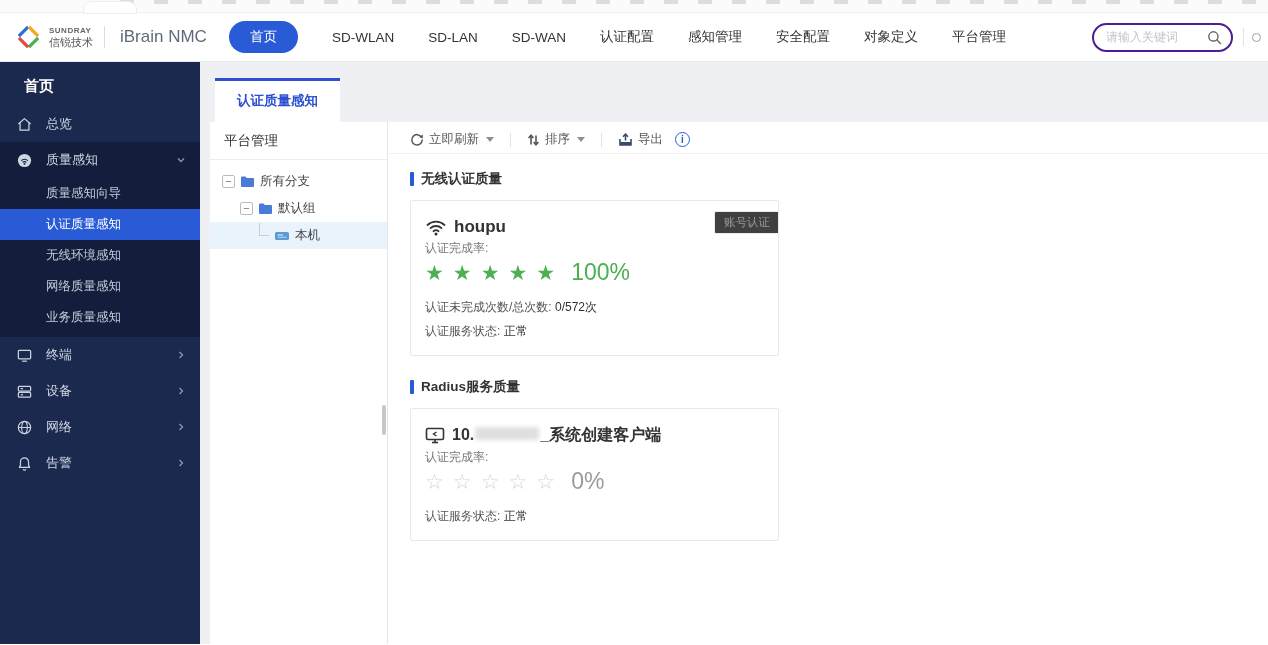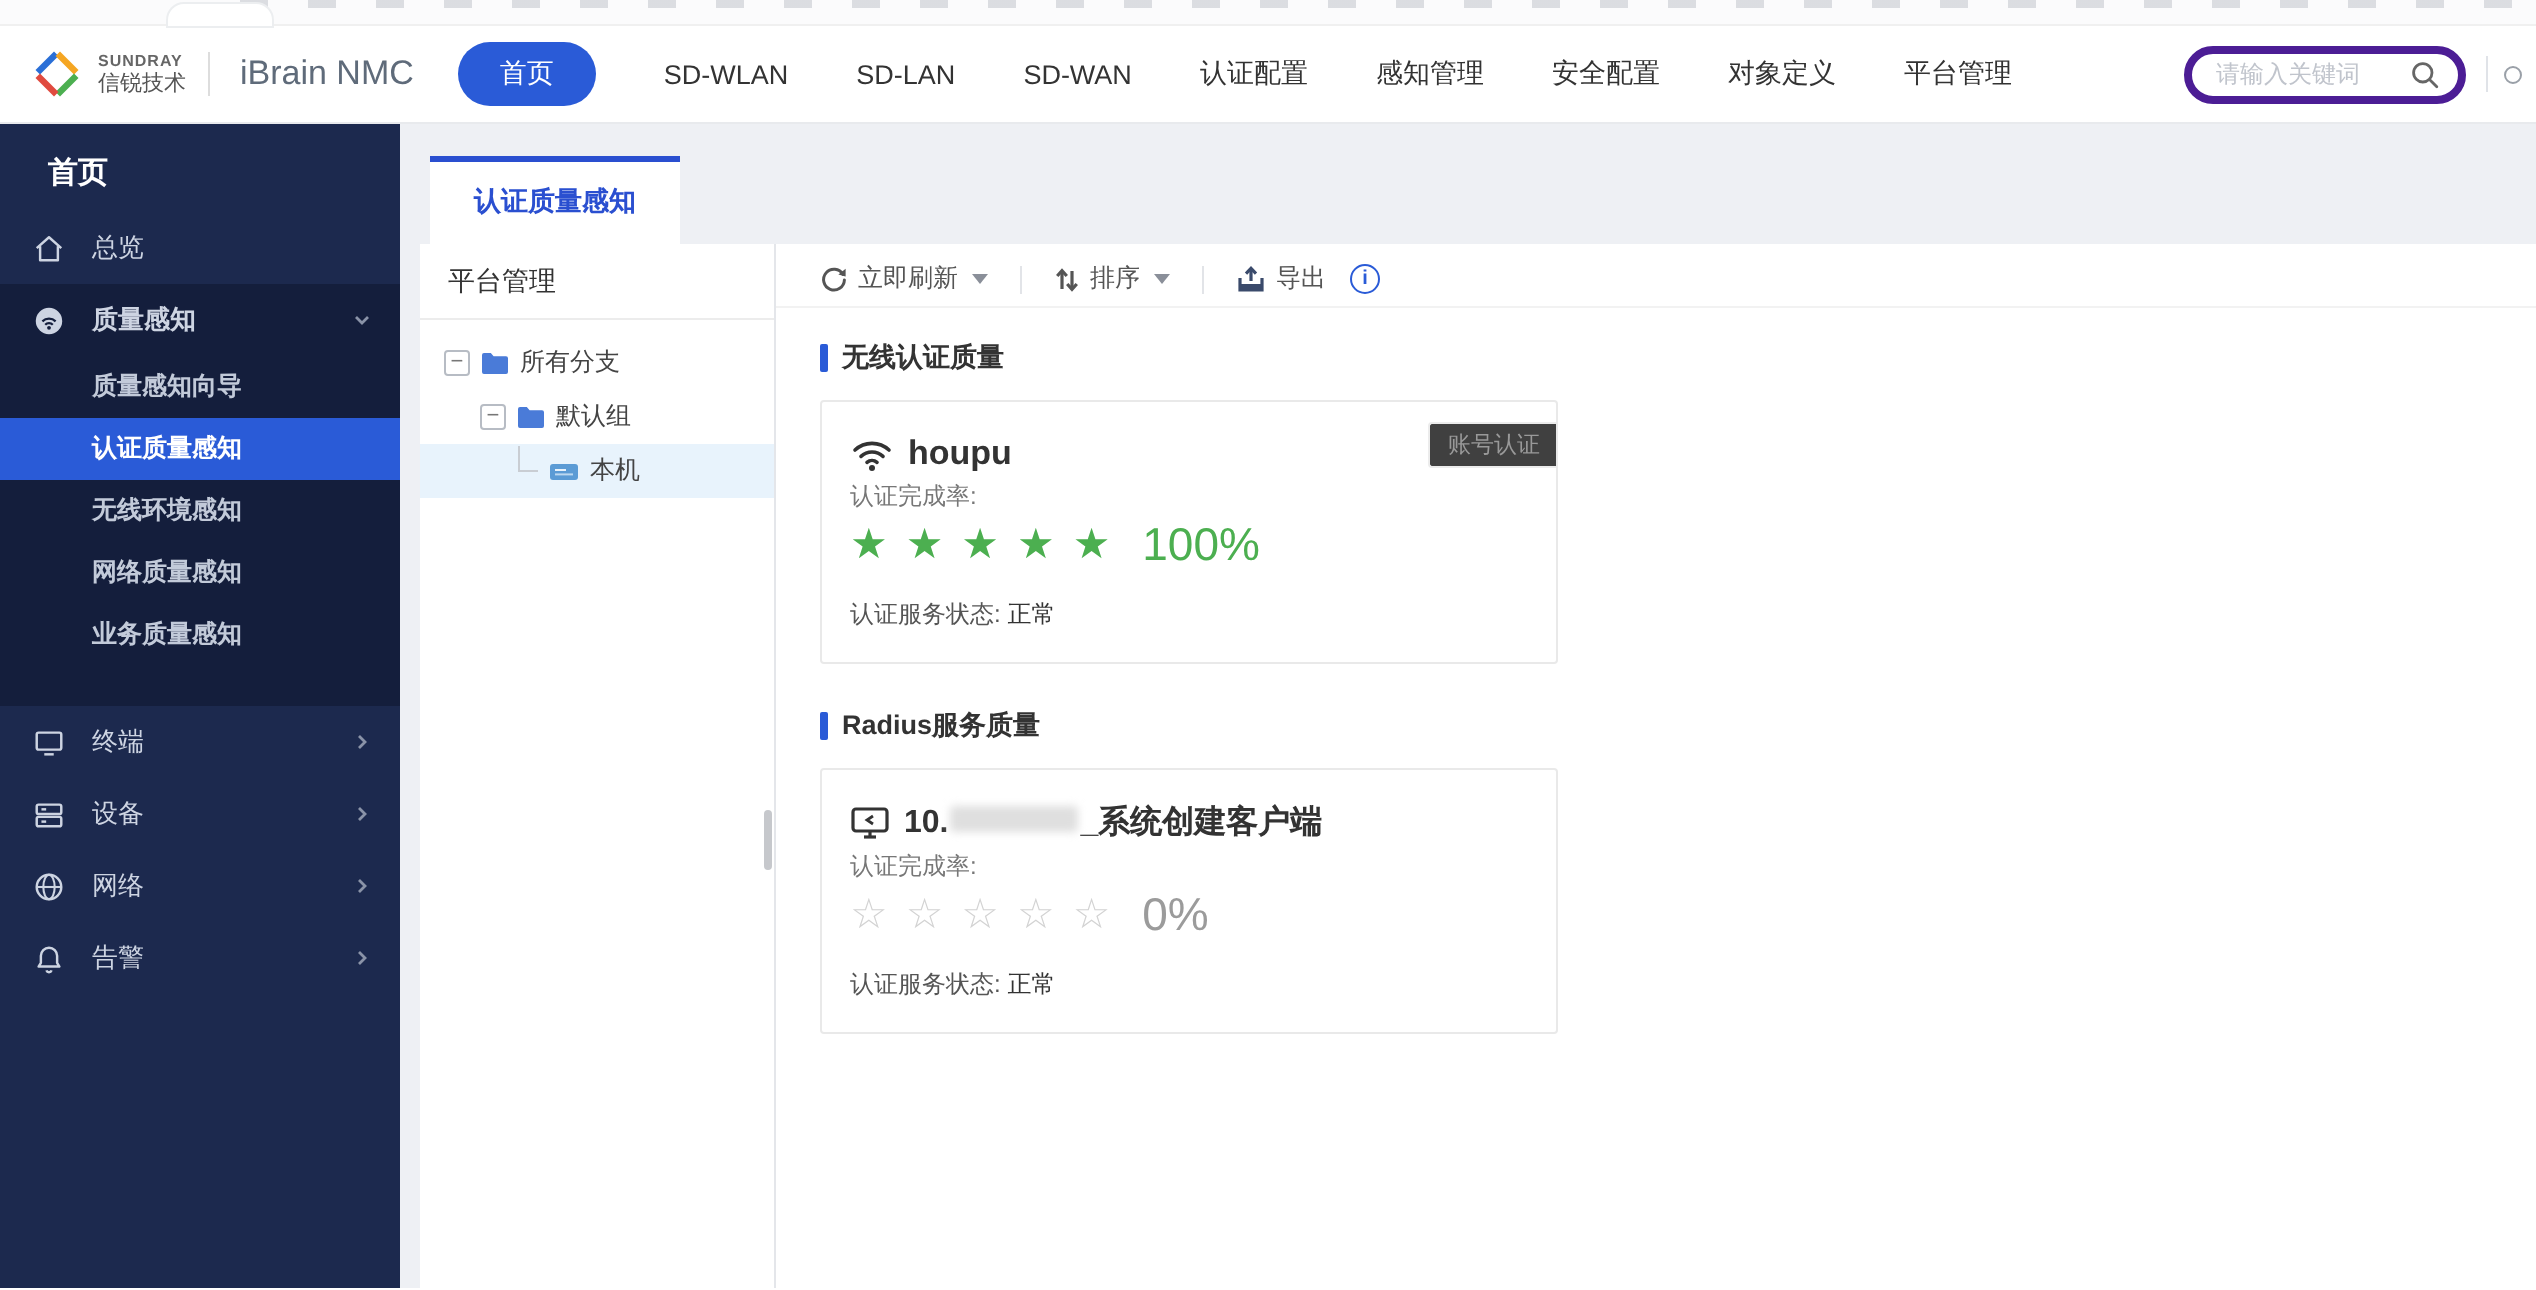--- a/index.html
+++ b/index.html
@@ -20,37 +20,37 @@
   .brand-en { font-size:8px; font-weight:bold; letter-spacing:.5px; color:#666; }
   .brand-cn { font-size:11px; color:#555; margin-top:2px; }
   .brand-sep { width:1px; height:22px; background:#ddd; margin:0 8px 0 4px; }
   .product { font-size:17px; color:#5f6b7a; font-weight:500; white-space:nowrap; }
 
   .topnav { display:flex; align-items:center; gap:34px; margin-left:22px; flex:1; }
   .nav-item { font-size:13.5px; color:#333; cursor:pointer; white-space:nowrap; }
   .nav-item.active { background:#2a5bd7; color:#fff; padding:7px 21px; border-radius:17px; font-size:13.5px; }
 
   .top-right { display:flex; align-items:center; }
-  .searchbox { display:flex; align-items:center; border:4px solid #4c1d95; border-radius:15px; height:29px; width:141px; padding:0 9px 0 12px; background:#fff; }
+  .searchbox { display:flex; align-items:center; border:2px solid #4c1d95; border-radius:15px; height:29px; width:141px; padding:0 9px 0 12px; background:#fff; }
   .searchbox input { border:none; outline:none; flex:1; font-size:12px; color:#333; width:90px; background:transparent; font-family:inherit; }
   .searchbox input::placeholder { color:#c0c4cc; }
   .top-divider { width:1px; height:18px; background:#e0e3e8; margin:0 8px 0 10px; }
   .edge-sliver { width:9px; height:9px; border:1.5px solid #9aa0a8; border-radius:50%; margin-right:-7px; }
 
   
   .layout { display:flex; height:582px; background:#eef0f4; }
 
   
   .sidebar { width:200px; background:#1c294e; color:#cdd4e2; flex-shrink:0; display:flex; flex-direction:column; }
   .sb-title { color:#fff; font-size:15px; font-weight:bold; padding:15px 0 10px 24px; }
   .sb-item { display:flex; align-items:center; height:36px; padding:0 14px 0 16px; font-size:13px; cursor:pointer; color:#cdd4e2; }
   .sb-item .sb-ico { width:17px; height:17px; margin-right:13px; flex-shrink:0; }
   .sb-item .sb-label { flex:1; }
   .sb-chev { width:10px; height:10px; flex-shrink:0; }
-  .sb-group { background:#141e3c; padding-bottom:20px;font-weight:bold; }
+  .sb-group { background:#141e3c; padding-bottom:4px; }
   .sb-sub { display:flex; align-items:center; height:31px; padding-left:46px; font-size:12.5px; cursor:pointer; color:#c2cad9; }
   .sb-sub.active { background:#2a5bd7; color:#fff; }
 
   
   .main { flex:1; display:flex; flex-direction:column; min-width:0; }
   .tabbar { height:60px; padding:16px 0 0 15px; }
   .tab { display:inline-block; background:#fff; border-top:3px solid #2a4fd0; color:#2a4fd0; font-size:13.5px; font-weight:bold; padding:11px 22px 12px; cursor:pointer; }
 
   .panels { flex:1; display:flex; min-height:0; padding-left:10px; }
   .tree-panel { width:178px; background:#fff; border-right:1px solid #e4e6ea; flex-shrink:0; position:relative; }
@@ -311,20 +311,24 @@
             <div class="rate-label">认证完成率:</div>
             <div class="stars-row">
               <span class="star filled">★</span>
               <span class="star filled">★</span>
               <span class="star filled">★</span>
               <span class="star filled">★</span>
               <span class="star filled">★</span>
               <span class="percent green">100%</span>
             </div>
             <div class="kv-line">
+              <span>认证未完成次数/总次数:</span>
+              <span class="kv-val">0/572次</span>
+            </div>
+            <div class="kv-line">
               <span>认证服务状态:</span>
               <span class="kv-val">正常</span>
             </div>
           </div>
         </div>
 
         <div class="section" style="padding-top:22px;">
           <div class="section-title">
             <span class="title-bar"></span>
             <span>Radius服务质量</span>

